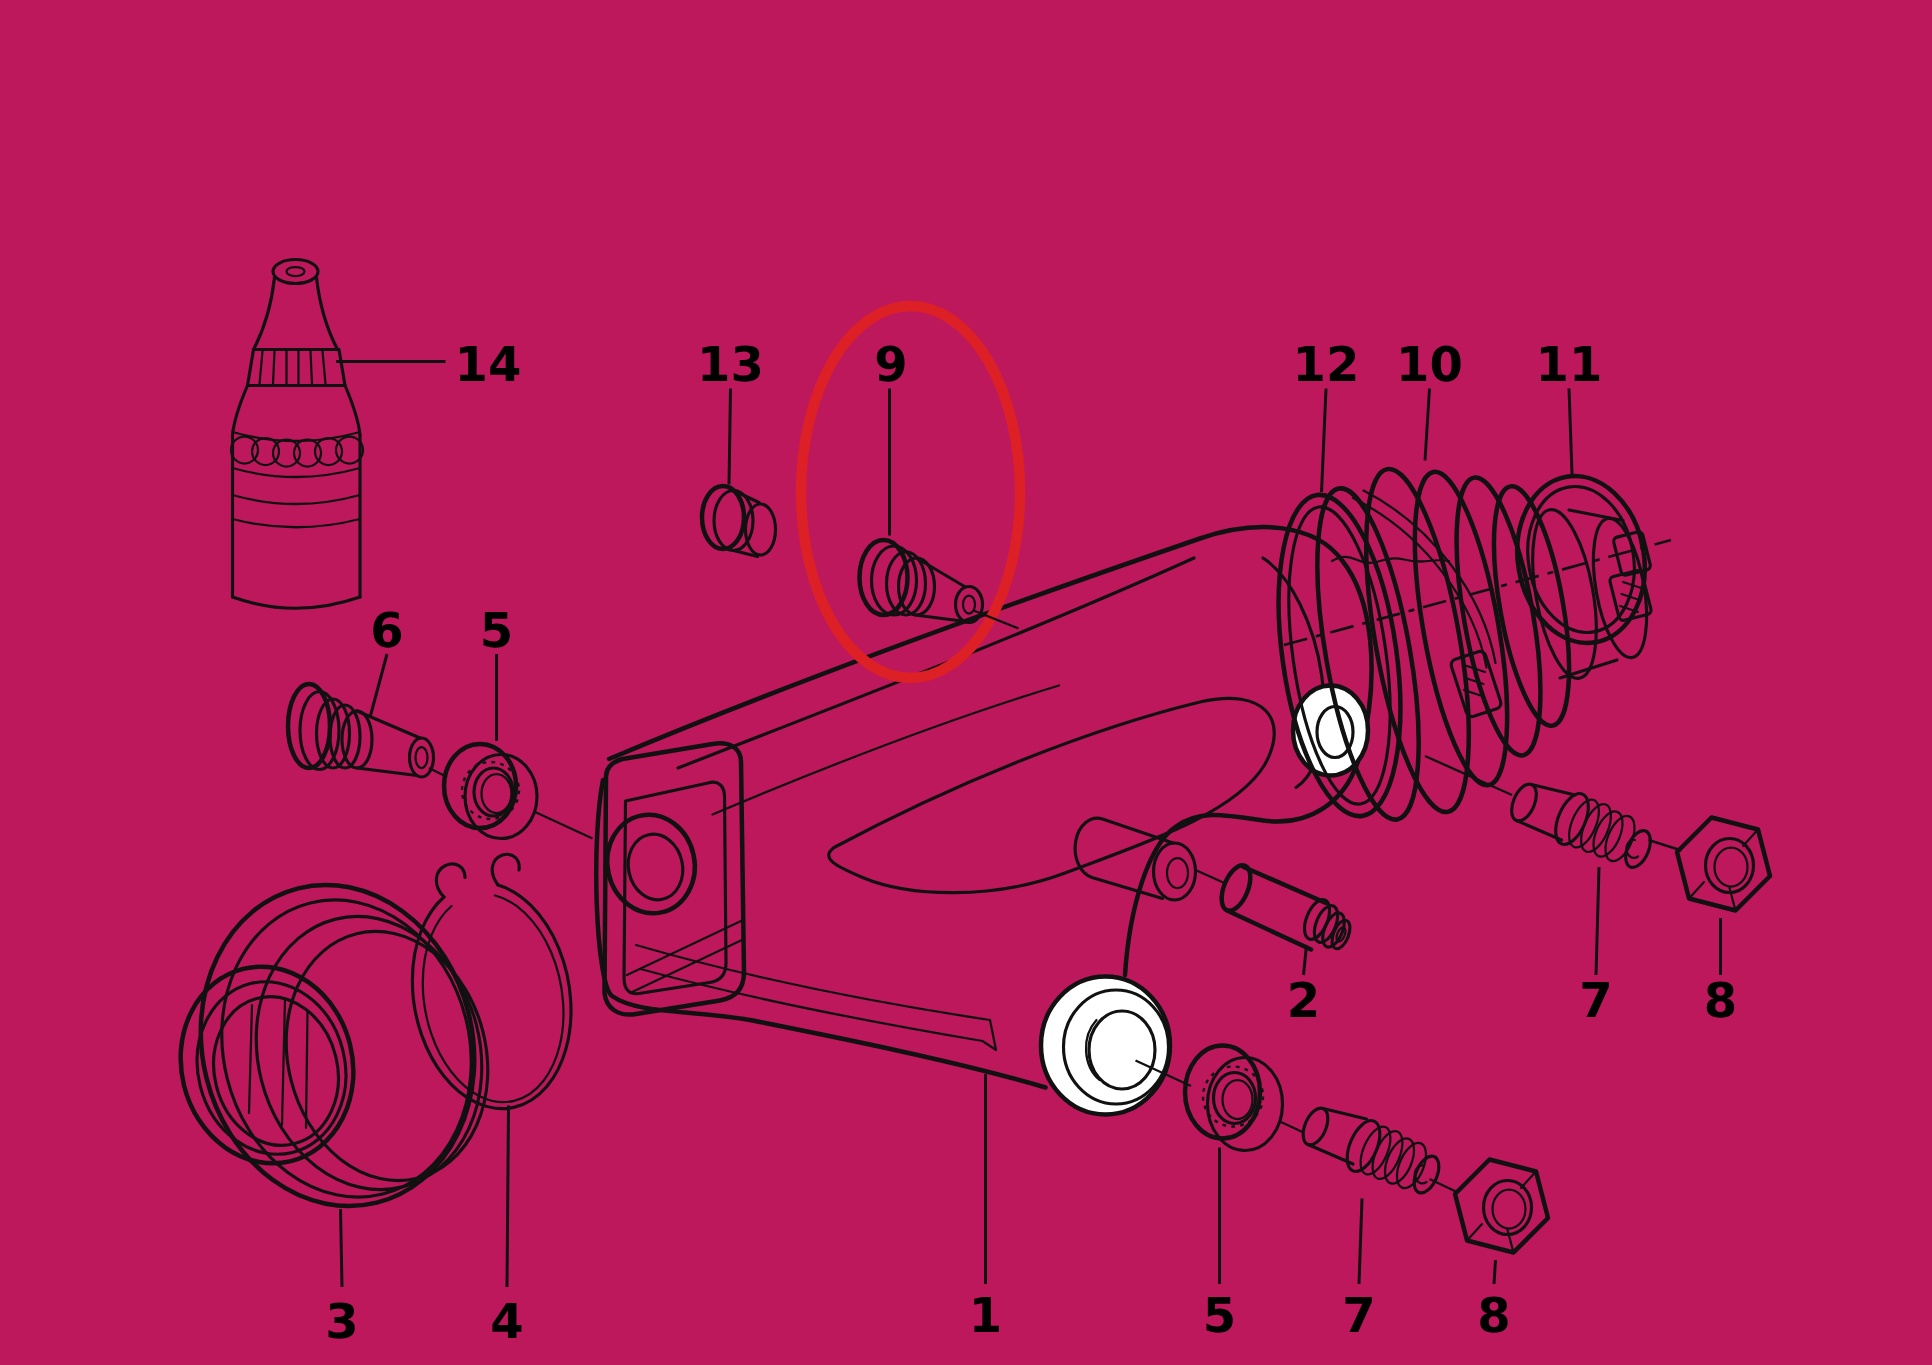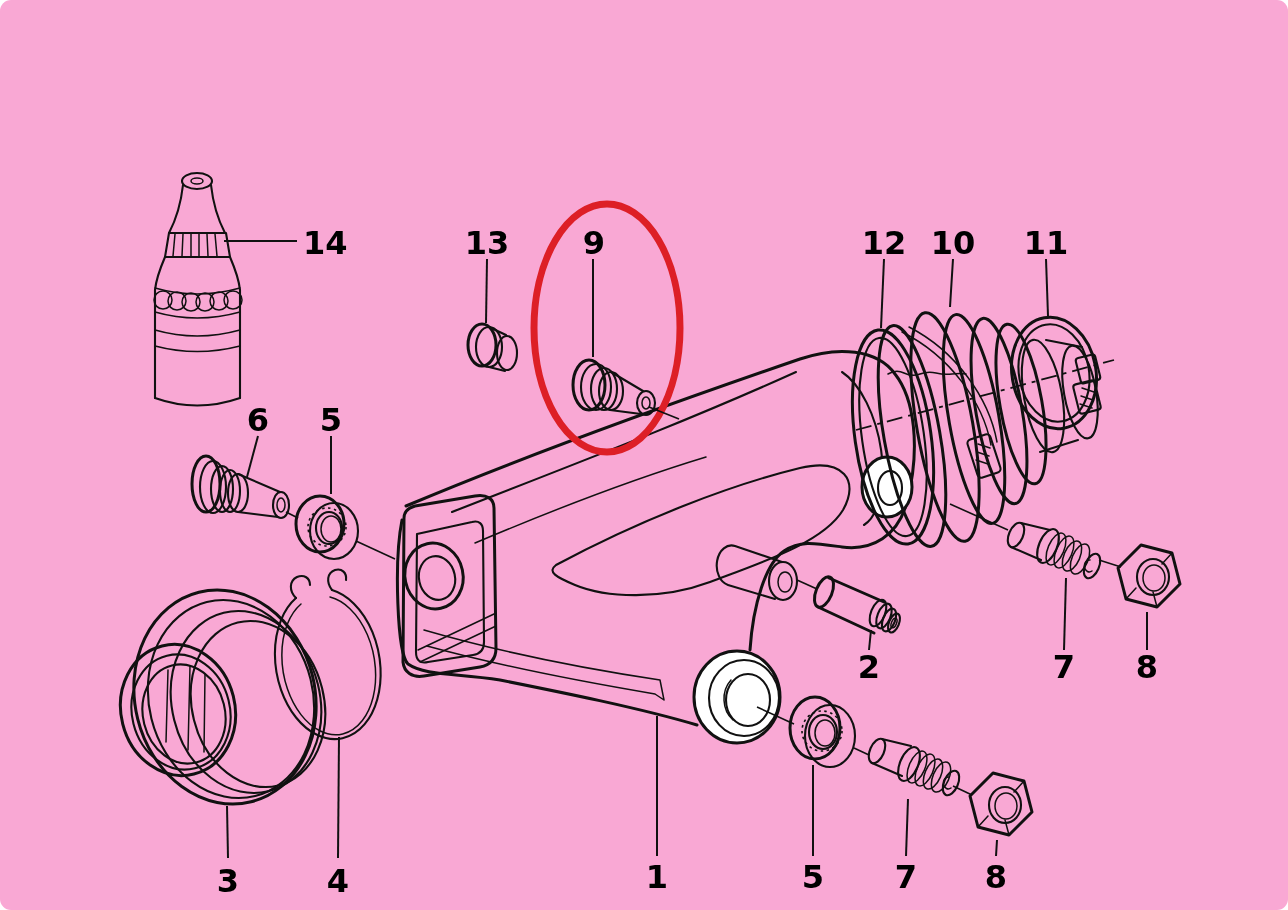--- a/index.html
+++ b/index.html
@@ -12,21 +12,21 @@
   .lead{fill:none;stroke:#111;stroke-width:2}
   .thin{fill:none;stroke:#111;stroke-width:1.6}
   .dot{fill:none;stroke:#111;stroke-width:1.6;stroke-dasharray:2.5 3.5}
   .axis{fill:none;stroke:#111;stroke-width:1.8;stroke-dasharray:16 6 4 6}
   .wfill{fill:#fff;stroke:#111;stroke-width:3;stroke-linejoin:round}
   .callout{font-weight:bold;font-size:32px;fill:#000;font-family:"DejaVu Sans","Liberation Sans",sans-serif}
 </style>
 </head>
 <body>
 
-<div class="stage" style="background: #f9a8d4; border-radius: 11px;">
+<div class="stage" style="background: #be185d;">
 <svg width="1288" height="910" viewBox="0 0 1288 910">
 
   <g>
     <ellipse class="s2" cx="197" cy="181" rx="15" ry="8"></ellipse>
     <ellipse class="s15" cx="197" cy="181" rx="6" ry="3"></ellipse>
     <path class="s2" d="M183,185 Q180,212 169,233 M211,185 Q214,212 225,233"></path>
     <path class="s2" d="M169,233 L226,233 L230,257 L165,257 Z"></path>
     <path class="s15" d="M175,234 L173,256 M183,234 L182,256 M191,234 L191,256 M199,234 L199,256 M207,234 L208,256 M215,234 L217,256"></path>
     <path class="s2" d="M165,257 C159,271 156,280 155,290 M230,257 C236,271 239,280 240,290"></path>
     <path class="s2" d="M155,290 L155,398 M240,290 L240,398"></path>

